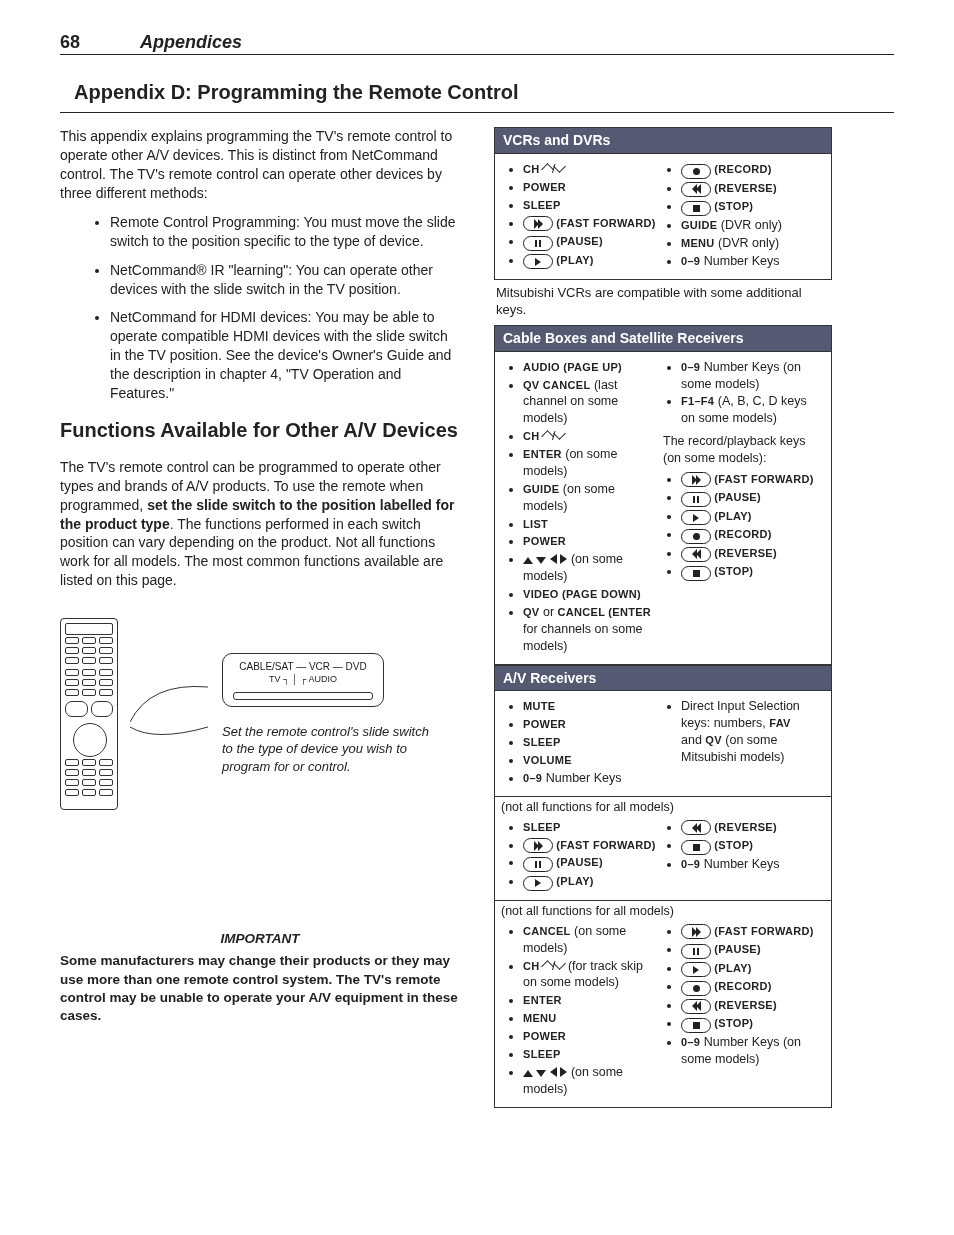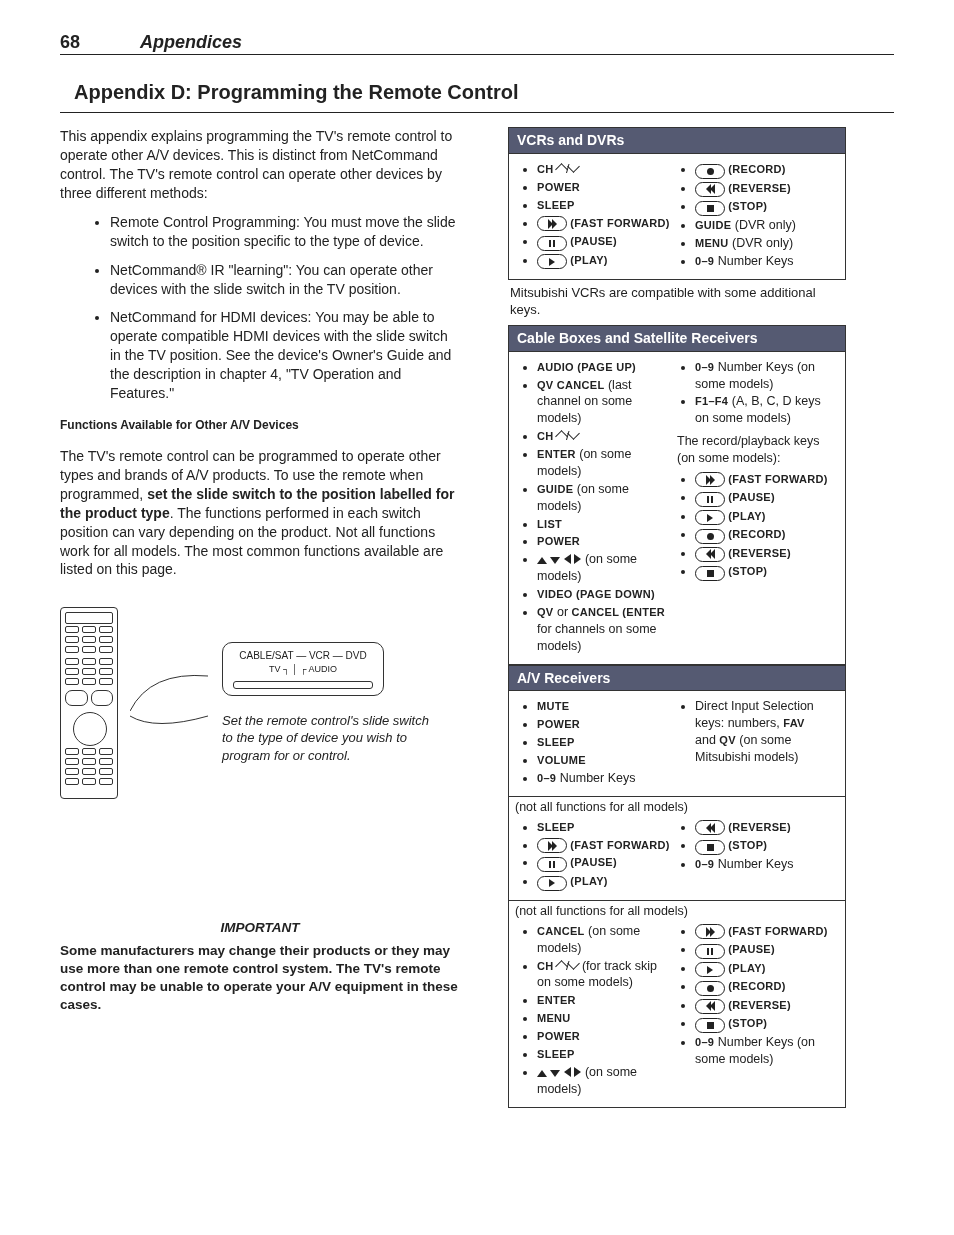--- a/index.html
+++ b/index.html
@@ -29,41 +29,41 @@
   }
   .appendix-title {
     font-weight: bold;
     font-size: 20px;
     border-bottom: 1px solid #222;
     padding: 6px 0 6px 14px;
     margin-bottom: 14px;
   }
   .columns {
     display: flex;
-    gap: 48px;
+    gap: 34px;
   }
   .col-left {
     width: 400px;
   }
   .col-right {
     width: 338px;
   }
   .intro p {
     margin: 0 0 10px 0;
   }
   ul.methods {
     padding-left: 50px;
     margin: 6px 0 14px 0;
   }
   ul.methods li {
     margin-bottom: 10px;
   }
   .sub-head {
     font-weight: bold;
-    font-size: 12px;
+    font-size: 20px;
     margin: 14px 0 6px 0;
   }
   .diagram-area {
     display:flex;
     gap:12px;
     margin-top:28px;
     align-items:center;
   }
   .remote {
     width:56px;

